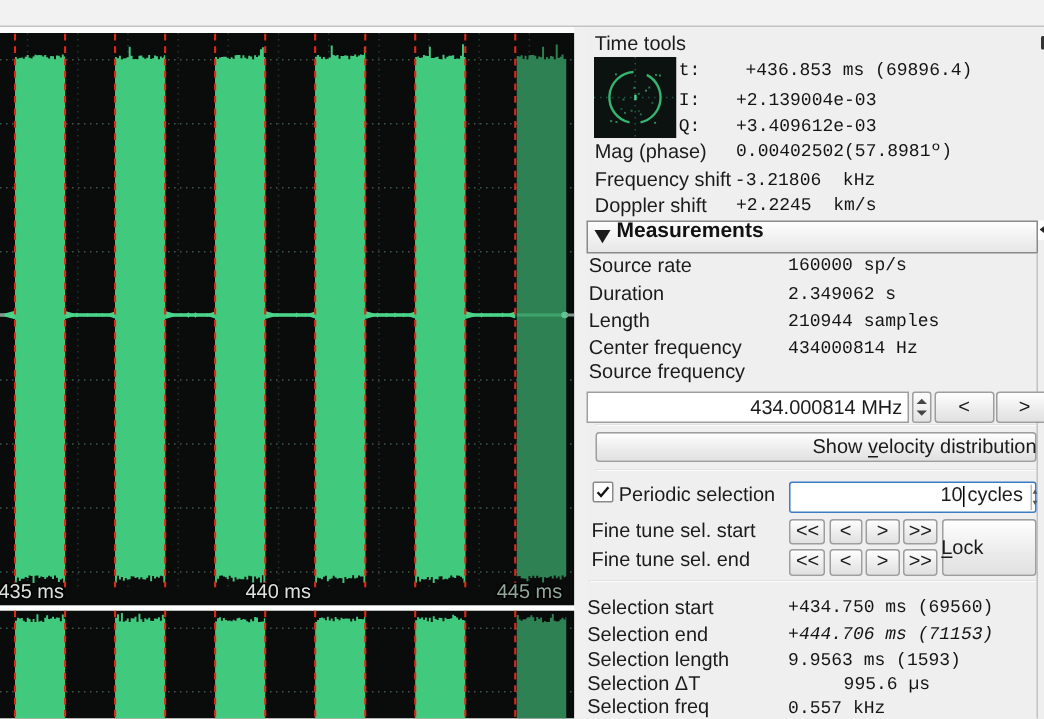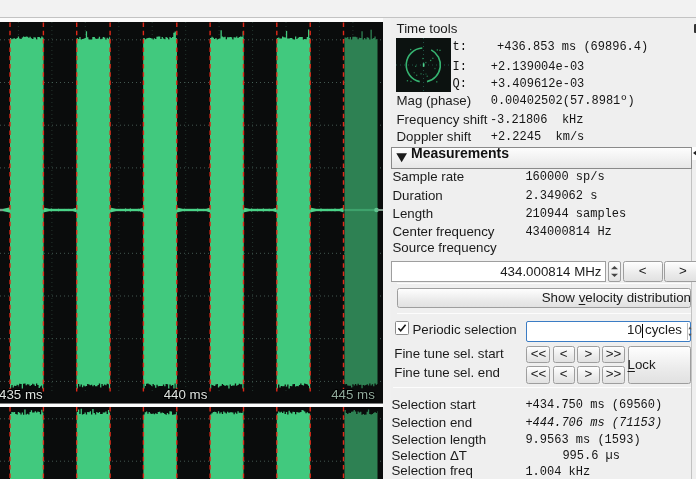--- a/index.html
+++ b/index.html
@@ -154,21 +154,21 @@
 <div class="s" style="left:396.5px;top:112.7px;">Frequency shift</div>
 <div class="m" style="left:489.9px;top:113.8px;">-3.21806  kHz</div>
 <div class="s" style="left:396.5px;top:130.2px;">Doppler shift</div>
 <div class="m" style="left:490.7px;top:131.3px;">+2.2245  km/s</div>
 <div style="left:390.5px;top:146.5px;width:301px;height:22px;border:1px solid #8a8a8a;background:linear-gradient(#fdfdfd,#e7e7e7);"></div>
 <div style="left:690.7px;top:168.5px;width:1px;height:311px;background:#c2c2c2;"></div>
 <svg width="12" height="11" viewBox="0 0 12 11" style="position:absolute;left:396px;top:153.2px">
     <polygon points="0.3,0.3 11,0.3 5.65,9.2" fill="#1a1a1a"></polygon>
   </svg>
 <div class="s" style="left:411.0px;top:146px;color:#111;font-size:14px;line-height:14.3px;font-weight:bold;text-align:center;">Measurements</div>
-<div class="s" style="left:392.5px;top:170.2px;">Sample rate</div>
+<div class="s" style="left:392.5px;top:170.2px;">Source rate</div>
 <div class="m" style="left:525.4px;top:171.3px;">160000 sp/s</div>
 <div class="s" style="left:392.5px;top:188.5px;">Duration</div>
 <div class="m" style="left:525.4px;top:189.6px;">2.349062 s</div>
 <div class="s" style="left:392.5px;top:206.7px;">Length</div>
 <div class="m" style="left:525.4px;top:207.8px;">210944 samples</div>
 <div class="s" style="left:392.5px;top:225.1px;">Center frequency</div>
 <div class="m" style="left:525.4px;top:226.2px;">434000814 Hz</div>
 <div class="s" style="left:392.5px;top:241px;">Source frequency</div>
 <div style="left:390.5px;top:260.5px;width:215.5px;height:21px;background:#fff;border:1px solid #9e9e9e;"></div>
 <div class="s" style="left:390.5px;top:264.5px;width:211px;text-align:right;">434.000814 MHz</div>
@@ -222,17 +222,17 @@
 <div style="left:393px;top:387.0px;width:298px;height:1px;background:#a0a0a0;border-bottom:1px solid #fcfcfc;"></div>
 <div class="s" style="left:391.5px;top:397.6px;">Selection start</div>
 <div class="m" style="left:525.4px;top:398.7px;">+434.750 ms (69560)</div>
 <div class="s" style="left:391.5px;top:415.7px;">Selection end</div>
 <div class="m" style="left:525.4px;top:416.8px;font-style:italic;">+444.706 ms (71153)</div>
 <div class="s" style="left:391.5px;top:433.3px;">Selection length</div>
 <div class="m" style="left:525.4px;top:434.4px;">9.9563 ms (1593)</div>
 <div class="s" style="left:391.5px;top:448.6px;">Selection ΔT</div>
 <div class="m" style="left:525.4px;top:449.7px;margin-left:37px;">995.6 µs</div>
 <div class="s" style="left:391.5px;top:464.4px;">Selection freq</div>
-<div class="m" style="left:525.4px;top:465.5px;">1.004 kHz</div>
+<div class="m" style="left:525.4px;top:465.5px;">0.557 kHz</div>
 <div style="left:692px;top:146.5px;width:4px;height:13px;background:#fff;"></div>
 <svg width="4" height="6" viewBox="0 0 4 6" style="position:absolute;left:692.5px;top:149.5px">
     <polygon points="4,0 4,6 0,3" fill="#222"></polygon>
   </svg>
 <div style="left:694px;top:23.5px;width:2.5px;height:9.5px;background:#333;border-radius:1px;"></div>
 </body></html>

